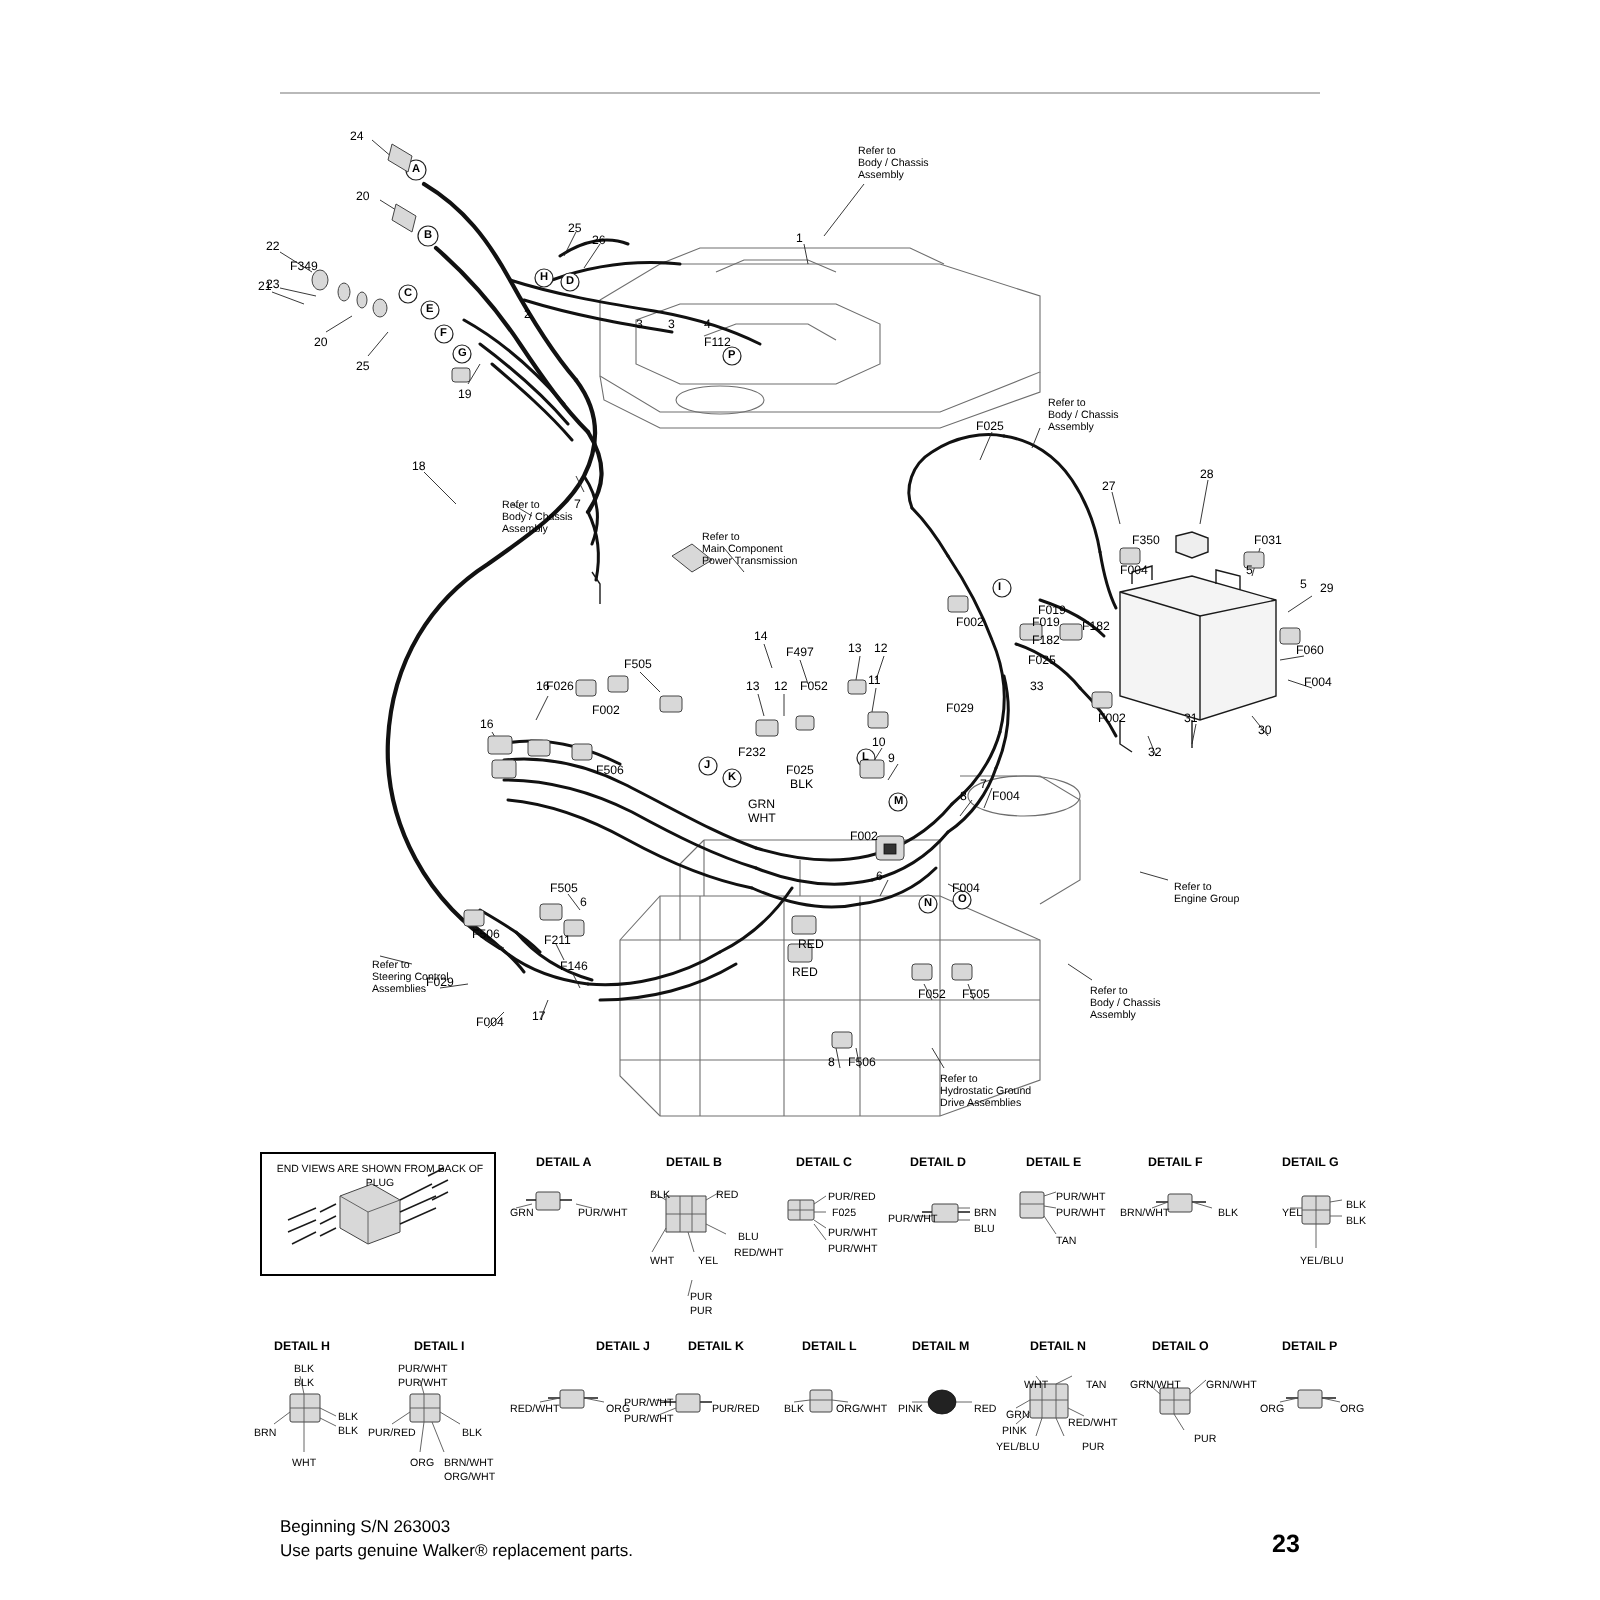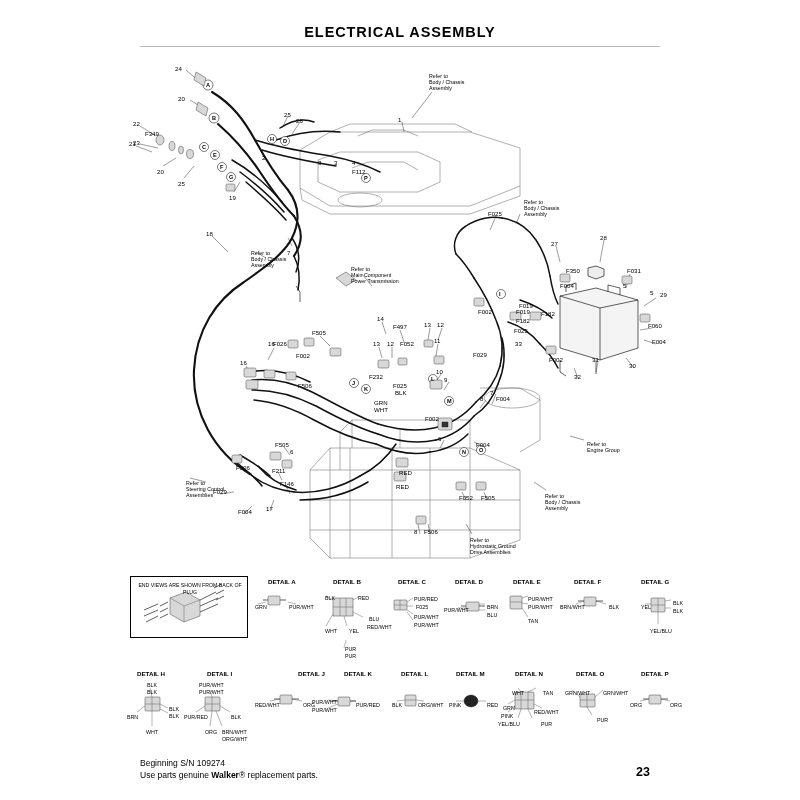--- a/index.html
+++ b/index.html
@@ -36,21 +36,21 @@
     width: 520px; height: 1px;
     background: #b9b9b9;
   }
   
   .footer {
     position: absolute;
     left: 140px; top: 757px;
     font-size: 8.5px;
     line-height: 12px;
   }
-  .footer b { font-weight: bold; text-align: right; }
+  .footer b { font-weight: normal; text-align: right; }
   .page-no {
     position: absolute;
     left: 636px; top: 765px;
     font-size: 12.5px;
     font-weight: bold;
   }
   
   svg.art {
     position: absolute;
     left: 0; top: 0;
@@ -85,21 +85,20 @@
     font-size: 5.2px;
     line-height: 6.5px;
     text-align: center;
   }
 </style>
 </head>
 <body>
 
 <div class="page">
 
-  <div class="title">ELECTRICAL ASSEMBLY</div>
   <div class="title-rule"></div>
 
   <svg class="art" viewBox="0 0 800 800" xmlns="http://www.w3.org/2000/svg">
     <defs>
       <style>
         .ln  { fill:none; stroke:#1a1a1a; stroke-width:0.7; }
         .lnf { fill:none; stroke:#6e6e6e; stroke-width:0.55; }
         .hv  { fill:none; stroke:#111; stroke-width:2.1; stroke-linecap:round; }
         .hv2 { fill:none; stroke:#111; stroke-width:1.5; stroke-linecap:round; }
         .thin{ fill:none; stroke:#555; stroke-width:0.45; }
@@ -604,18 +603,18 @@
       <div class="dtl-head" style="left: 576px; top: 670px;">DETAIL O</div>
       <div class="lbl" style="left: 565px; top: 690px;">GRN/WHT</div>
       <div class="lbl" style="left: 603px; top: 690px;">GRN/WHT</div>
       <div class="lbl" style="left: 597px; top: 717px;">PUR</div>
       <div class="dtl-head" style="left: 641px; top: 670px;">DETAIL P</div>
       <div class="lbl" style="left: 630px; top: 702px;">ORG</div>
       <div class="lbl" style="left: 670px; top: 702px;">ORG</div>
     </div>
 
   <div class="footer">
-    <div>Beginning S/N 109274</div>
+    <div>Beginning S/N 263003</div>
     <div><span>Use parts genuine </span><b>Walker</b><span>® replacement parts.</span></div>
   </div>
   <div class="page-no">23</div>
 
 </div>
 
 </body></html>

